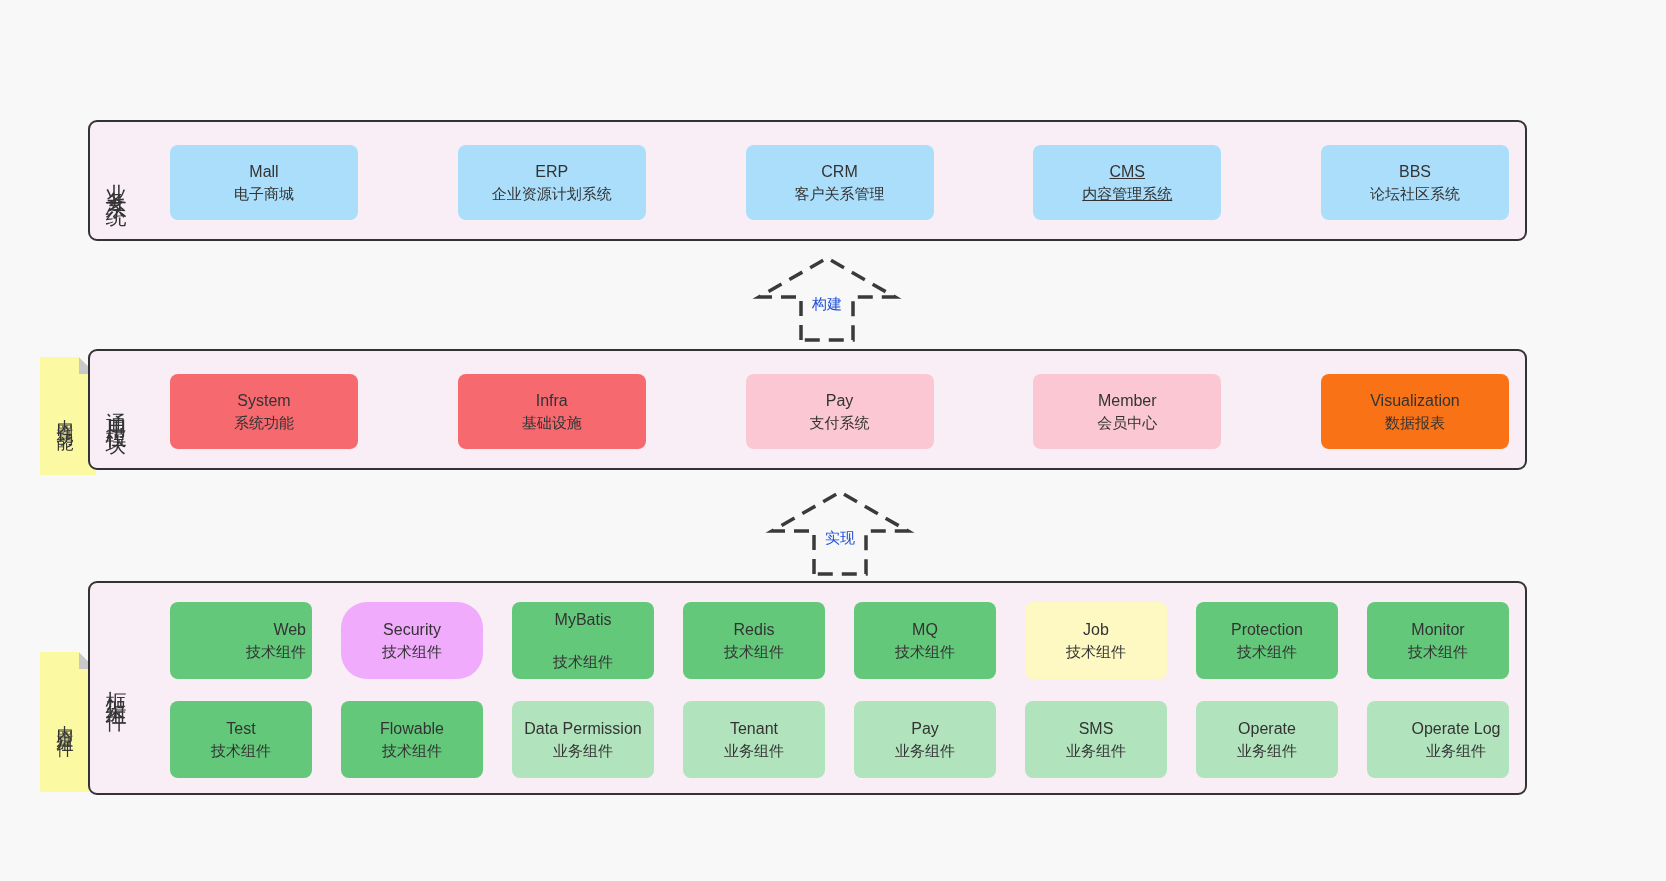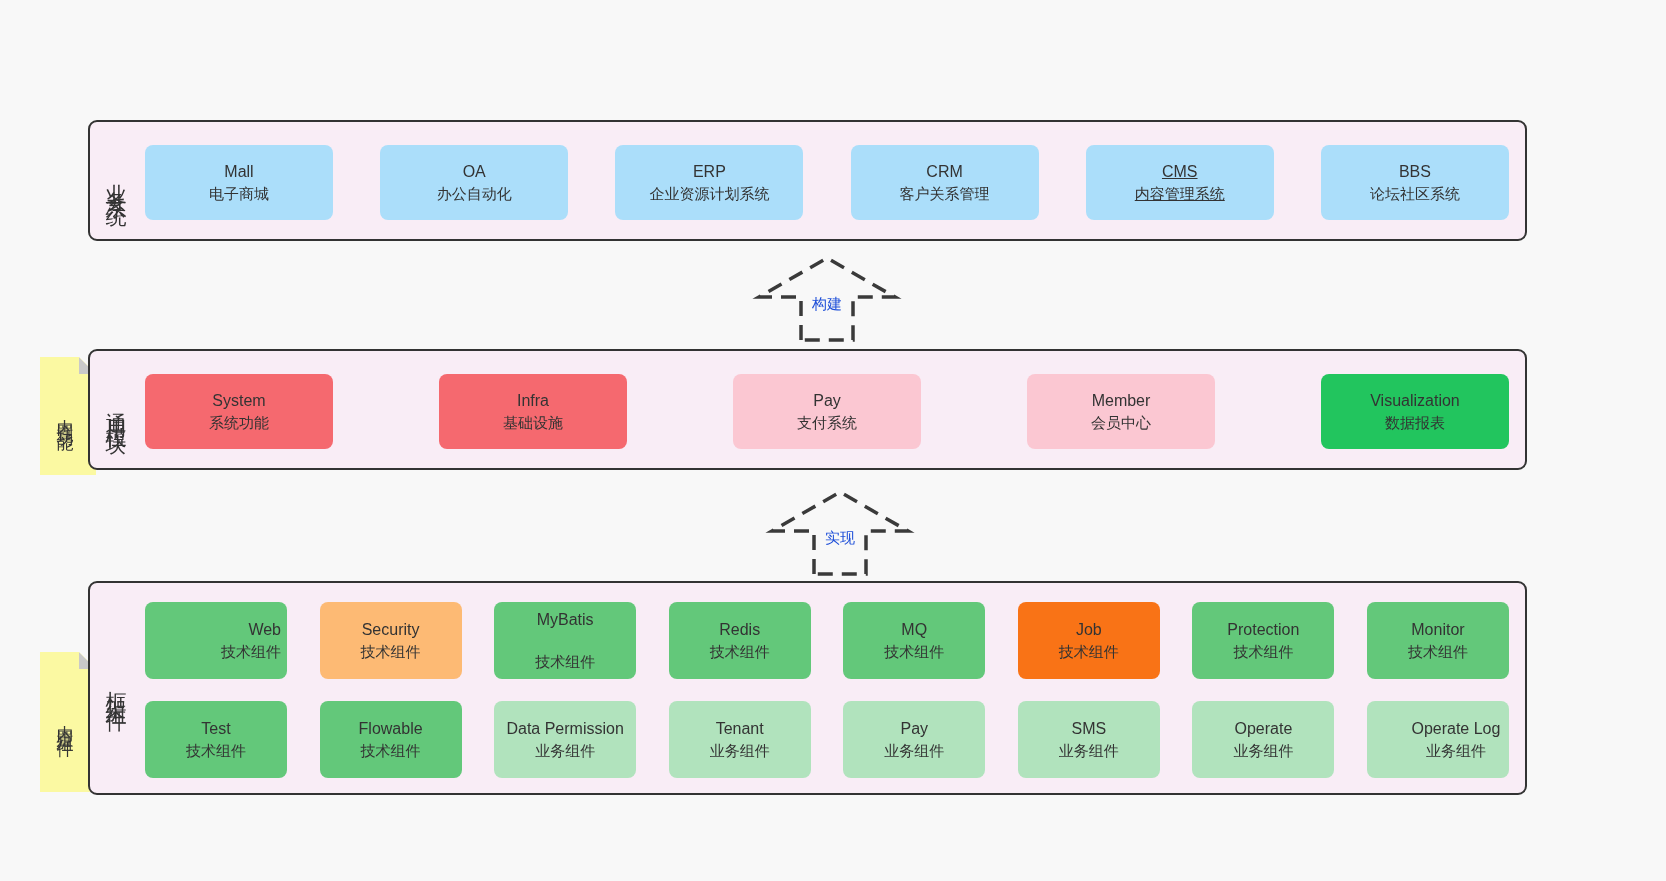--- a/index.html
+++ b/index.html
@@ -51,20 +51,21 @@
   .box {
     border-radius: 8px;
     display: flex;
     flex-direction: column;
     align-items: center;
     justify-content: center;
     text-align: center;
     color: var(--box_text, #333);
     box-sizing: border-box;
     padding: 2px 6px;
+    margin-left: 25px;
   }
   .wide .box { width: 188px; height: 75px; }
   .narrow .box { width: 142px; height: 77px; }
   .box .en { font-size: 16px; line-height: 1.4; }
   .box .zh { font-size: 15px; line-height: 1.4; }
 
   .sticky {
     position: absolute;
     width: 56px;
     background: var(--sticky_bg, #fbf9a2);
@@ -127,24 +128,20 @@
   </div>
 
   <section class="band" id="band-business">
     <div class="side-label">业务系统</div>
     <div class="row wide">
         <div class="box" style="background: rgb(171, 222, 250);">
           <div class="en">Mall</div>
           <div class="zh">电子商城</div>
         </div>
         <div class="box" style="background: rgb(171, 222, 250);">
-          <div class="en">OA</div>
-          <div class="zh">办公自动化</div>
-        </div>
-        <div class="box" style="background: rgb(171, 222, 250);">
           <div class="en">ERP</div>
           <div class="zh">企业资源计划系统</div>
         </div>
         <div class="box" style="background: rgb(171, 222, 250);">
           <div class="en">CRM</div>
           <div class="zh">客户关系管理</div>
         </div>
         <div class="box" style="background: rgb(171, 222, 250); text-decoration: underline;">
           <div class="en">CMS</div>
           <div class="zh">内容管理系统</div>
@@ -175,58 +172,58 @@
           <div class="zh">基础设施</div>
         </div>
         <div class="box" style="background: rgb(251, 199, 210);">
           <div class="en">Pay</div>
           <div class="zh">支付系统</div>
         </div>
         <div class="box" style="background: rgb(251, 199, 210);">
           <div class="en">Member</div>
           <div class="zh">会员中心</div>
         </div>
-        <div class="box" style="background: #22c55e;">
+        <div class="box" style="background: #f97316;">
           <div class="en">Visualization</div>
           <div class="zh">数据报表</div>
         </div>
       </div>
   </section>
 
   <div class="arrow" id="arrow-implement">
     <svg width="150" height="95" viewBox="0 0 150 95">
       <path d="M 49 90 L 49 47 L 7 47 L 75 8 L 143 47 L 101 47 L 101 90 Z" fill="none" stroke="#3a3a3a" stroke-width="3.5" stroke-dasharray="15 9"></path>
     </svg>
     <span class="arrow-label">实现</span>
   </div>
 
   <section class="band" id="band-framework">
     <div class="side-label">框架组件</div>
     <div class="row row-1 narrow">
         <div class="box" style="background: rgb(99, 200, 122); align-items: flex-end;">
           <div class="en">Web</div>
           <div class="zh">技术组件</div>
         </div>
-        <div class="box" style="background: #fdba74;">
+        <div class="box" style="background: #f0abfc; border-radius: 26px;">
           <div class="en">Security</div>
           <div class="zh">技术组件</div>
         </div>
         <div class="box" style="background: rgb(99, 200, 122); gap: 20px;">
           <div class="en">MyBatis</div>
           <div class="zh">技术组件</div>
         </div>
         <div class="box" style="background: rgb(99, 200, 122);">
           <div class="en">Redis</div>
           <div class="zh">技术组件</div>
         </div>
         <div class="box" style="background: rgb(99, 200, 122);">
           <div class="en">MQ</div>
           <div class="zh">技术组件</div>
         </div>
-        <div class="box" style="background: #f97316;">
+        <div class="box" style="background: #fef9c3;">
           <div class="en">Job</div>
           <div class="zh">技术组件</div>
         </div>
         <div class="box" style="background: rgb(99, 200, 122);">
           <div class="en">Protection</div>
           <div class="zh">技术组件</div>
         </div>
         <div class="box" style="background: rgb(99, 200, 122);">
           <div class="en">Monitor</div>
           <div class="zh">技术组件</div>

